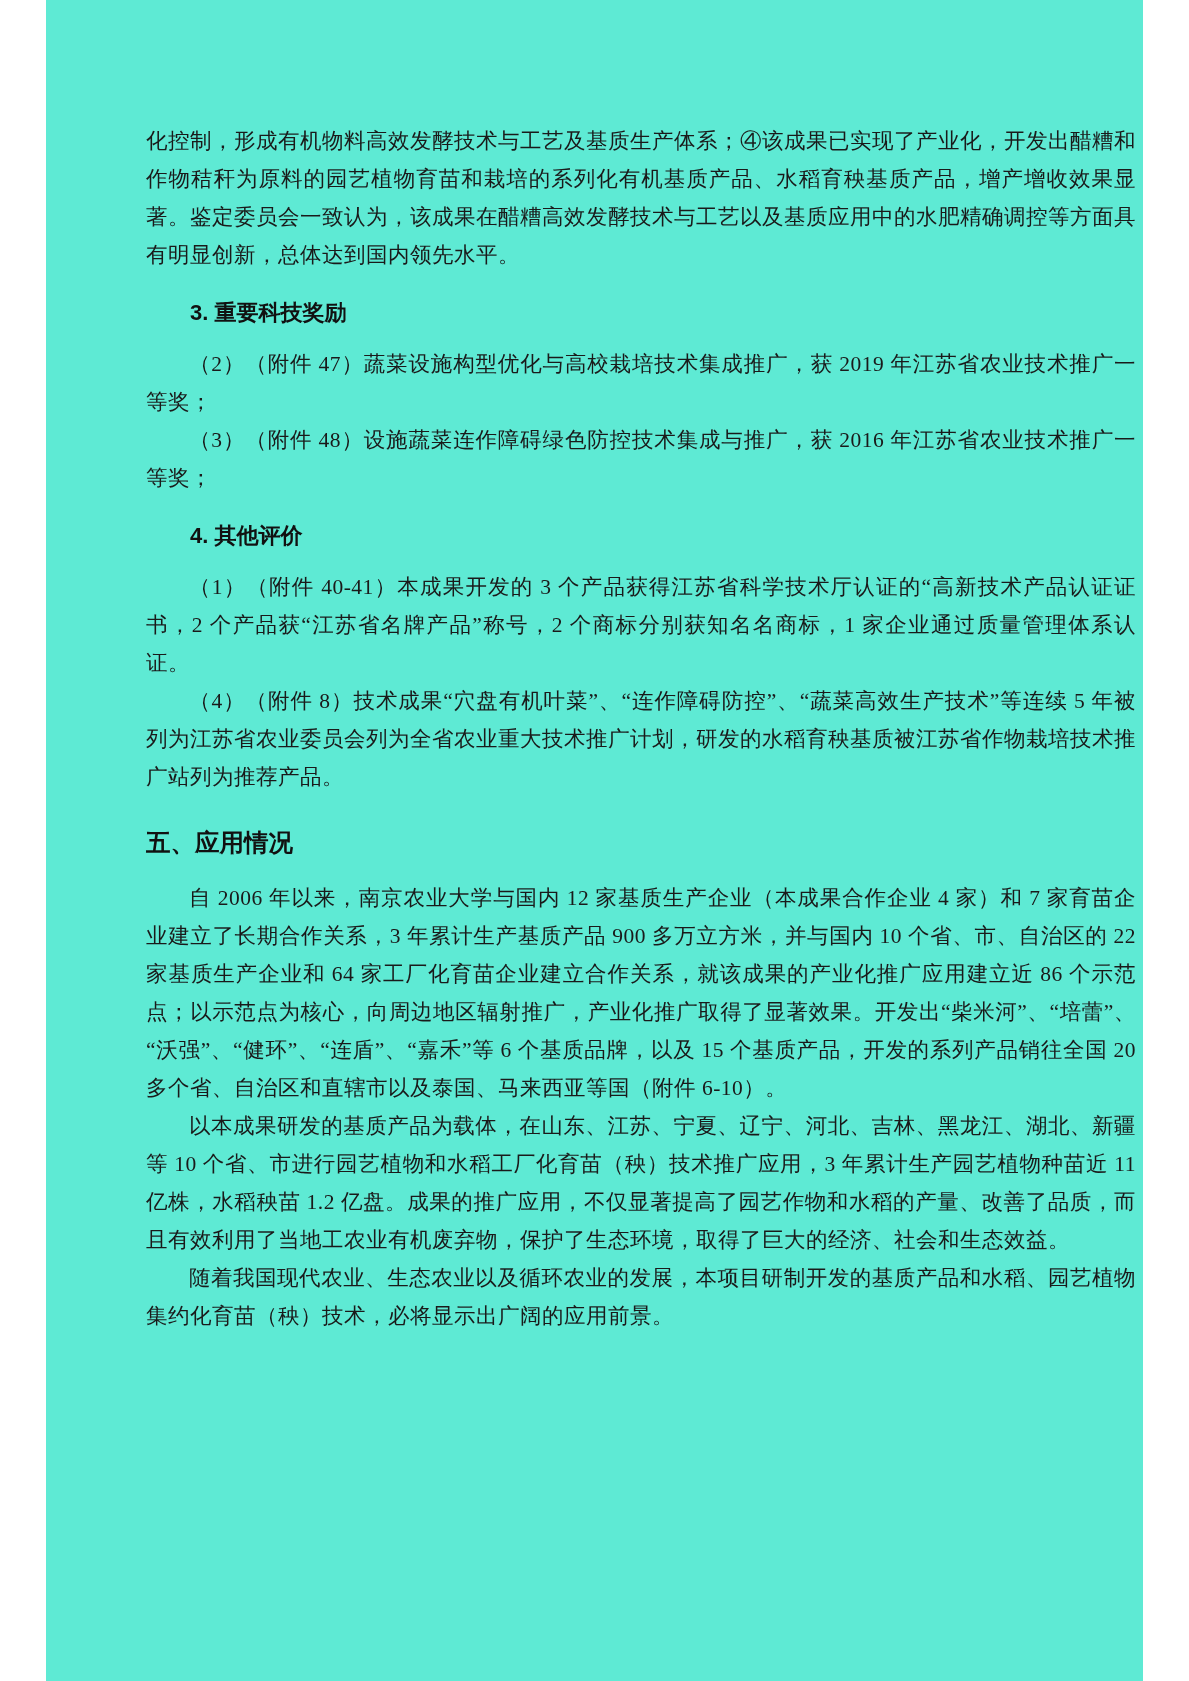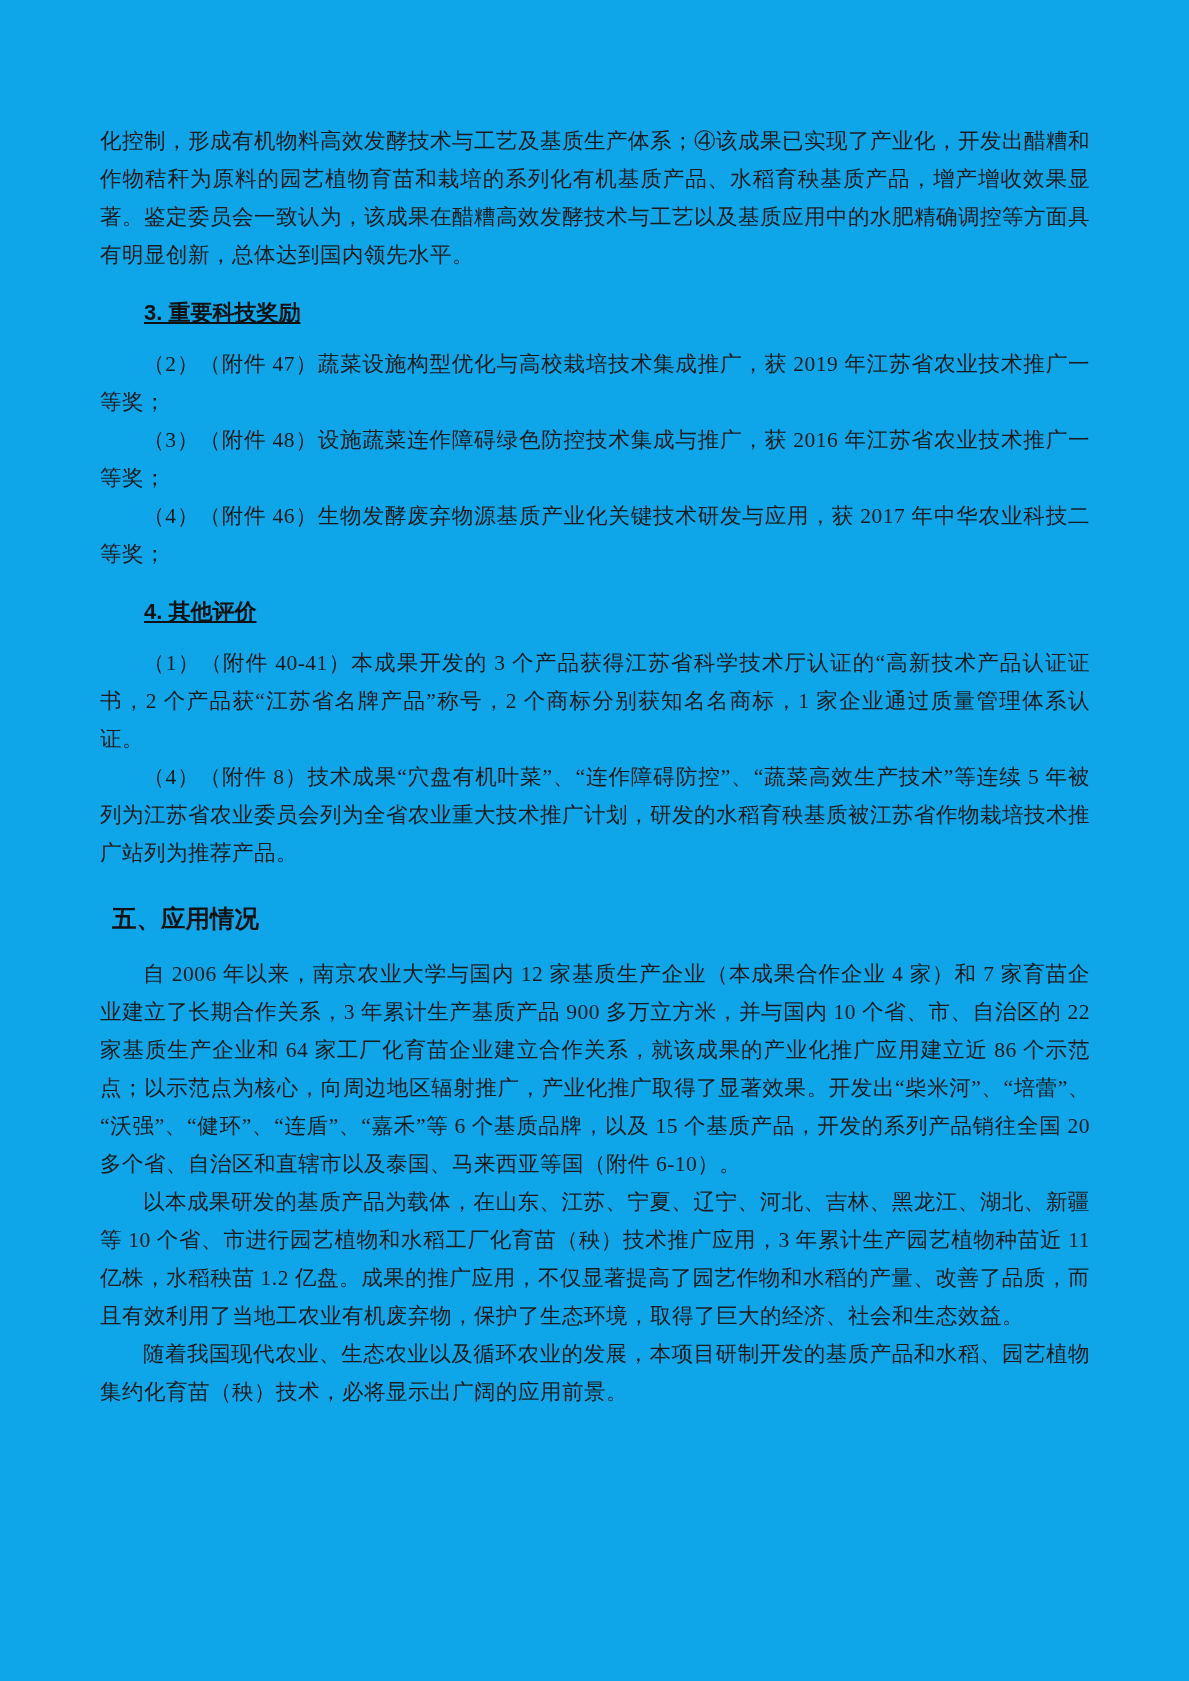--- a/index.html
+++ b/index.html
@@ -2,24 +2,24 @@
 <html lang="zh"><head>
 <meta charset="utf-8">
 <style>
   html, body {
     margin: 0;
     padding: 0;
     background: #ffffff;
   }
   .page {
     position: relative;
-    width: 1189px;
+    width: 1097px;
     height: 1681px;
     margin: 0 auto;
-    background: #0ea5e9;
+    background: #5eead4;
     overflow: hidden;
     font-family: "Liberation Serif", "DejaVu Serif", serif;
     color: #1a1a1a;
   }
   .content {
     position: absolute;
     top: 122px;
     left: 100px;
     width: 990px;
   }
@@ -35,45 +35,43 @@
     text-indent: 0;
   }
   h3.sub-heading {
     margin: 20px 0 13px 0;
     font-family: "Liberation Sans", "DejaVu Sans", sans-serif;
     font-size: 22px;
     line-height: 38px;
     font-weight: 700;
     text-indent: 2em;
     color: #111111;
-    text-decoration: underline;
   }
   h2.major-heading {
-    margin: 27px 0 16px 12px;
+    margin: 27px 0 16px 0;
     font-family: Liberation Sans, sans-serif;
     font-size: 24.5px;
     line-height: 40px;
     font-weight: 700;
     text-indent: 0;
     color: #111111;
   }
 </style>
 </head>
 <body>
 
 <div class="page">
   <div class="content">
 
     <p class="body-para no-indent">化控制，形成有机物料高效发酵技术与工艺及基质生产体系；④该成果已实现了产业化，开发出醋糟和作物秸秆为原料的园艺植物育苗和栽培的系列化有机基质产品、水稻育秧基质产品，增产增收效果显著。鉴定委员会一致认为，该成果在醋糟高效发酵技术与工艺以及基质应用中的水肥精确调控等方面具有明显创新，总体达到国内领先水平。</p>
 
     <h3 class="sub-heading">3. 重要科技奖励</h3>
 
     <p class="body-para">（2）（附件 47）蔬菜设施构型优化与高校栽培技术集成推广，获 2019 年江苏省农业技术推广一等奖；</p>
     <p class="body-para">（3）（附件 48）设施蔬菜连作障碍绿色防控技术集成与推广，获 2016 年江苏省农业技术推广一等奖；</p>
-    <p class="body-para">（4）（附件 46）生物发酵废弃物源基质产业化关键技术研发与应用，获 2017 年中华农业科技二等奖；</p>
 
     <h3 class="sub-heading">4. 其他评价</h3>
 
     <p class="body-para">（1）（附件 40-41）本成果开发的 3 个产品获得江苏省科学技术厅认证的“高新技术产品认证证书，2 个产品获“江苏省名牌产品”称号，2 个商标分别获知名名商标，1 家企业通过质量管理体系认证。</p>
     <p class="body-para">（4）（附件 8）技术成果“穴盘有机叶菜”、“连作障碍防控”、“蔬菜高效生产技术”等连续 5 年被列为江苏省农业委员会列为全省农业重大技术推广计划，研发的水稻育秧基质被江苏省作物栽培技术推广站列为推荐产品。</p>
 
     <h2 class="major-heading">五、应用情况</h2>
 
     <p class="body-para">自 2006 年以来，南京农业大学与国内 12 家基质生产企业（本成果合作企业 4 家）和 7 家育苗企业建立了长期合作关系，3 年累计生产基质产品 900 多万立方米，并与国内 10 个省、市、自治区的 22 家基质生产企业和 64 家工厂化育苗企业建立合作关系，就该成果的产业化推广应用建立近 86 个示范点；以示范点为核心，向周边地区辐射推广，产业化推广取得了显著效果。开发出“柴米河”、“培蕾”、“沃强”、“健环”、“连盾”、“嘉禾”等 6 个基质品牌，以及 15 个基质产品，开发的系列产品销往全国 20 多个省、自治区和直辖市以及泰国、马来西亚等国（附件 6-10）。</p>
     <p class="body-para">以本成果研发的基质产品为载体，在山东、江苏、宁夏、辽宁、河北、吉林、黑龙江、湖北、新疆等 10 个省、市进行园艺植物和水稻工厂化育苗（秧）技术推广应用，3 年累计生产园艺植物种苗近 11 亿株，水稻秧苗 1.2 亿盘。成果的推广应用，不仅显著提高了园艺作物和水稻的产量、改善了品质，而且有效利用了当地工农业有机废弃物，保护了生态环境，取得了巨大的经济、社会和生态效益。</p>

